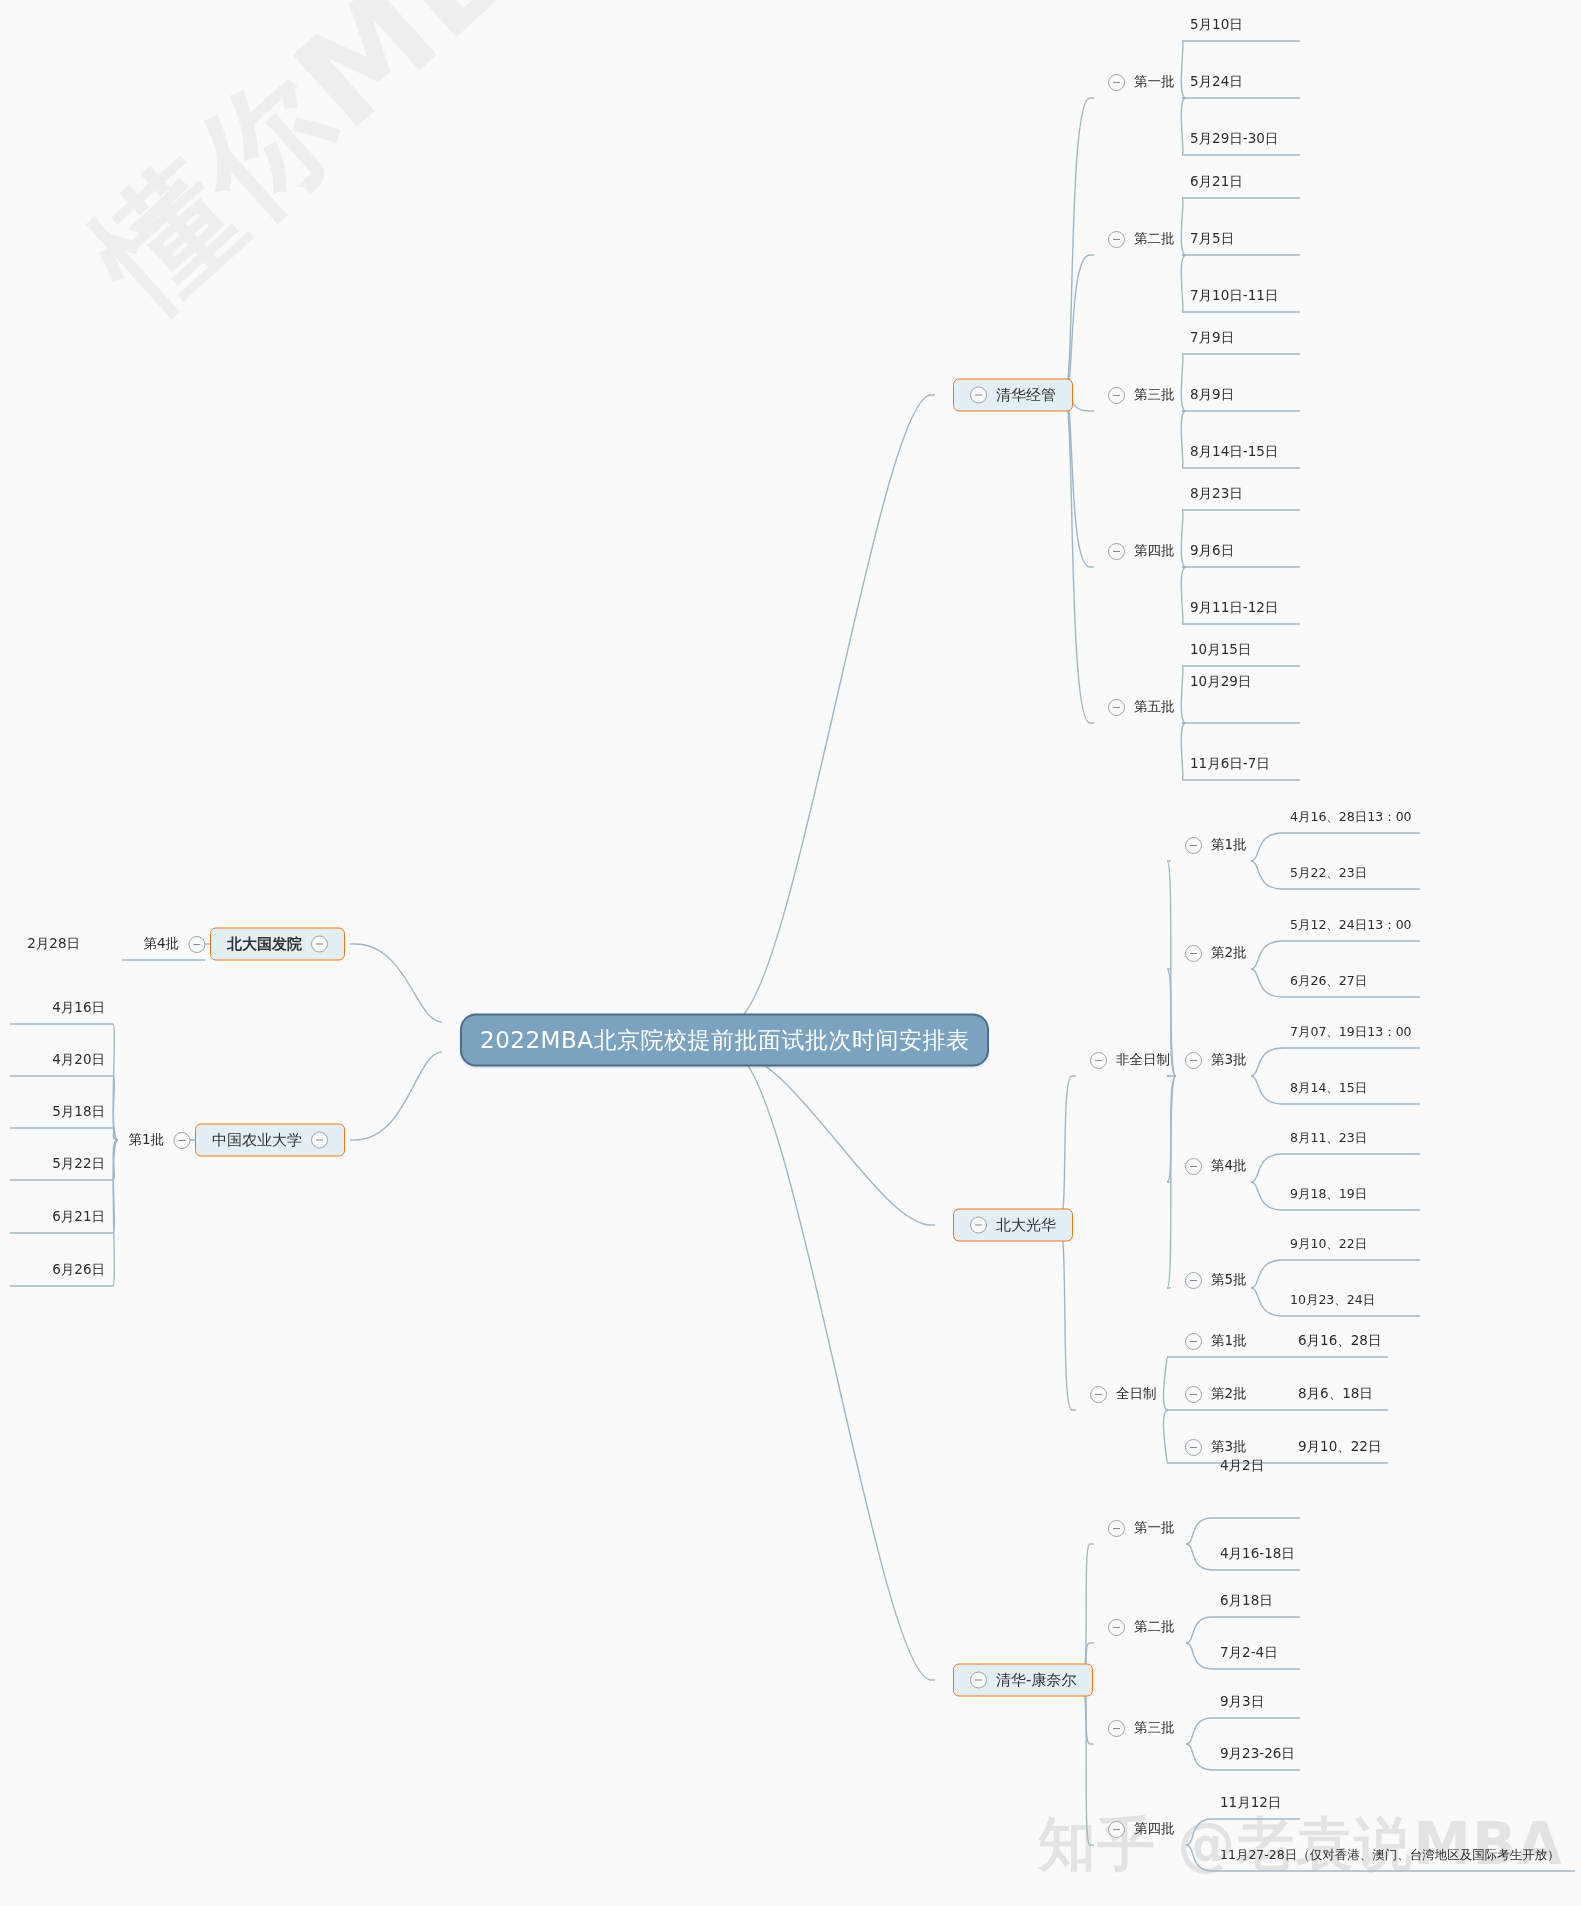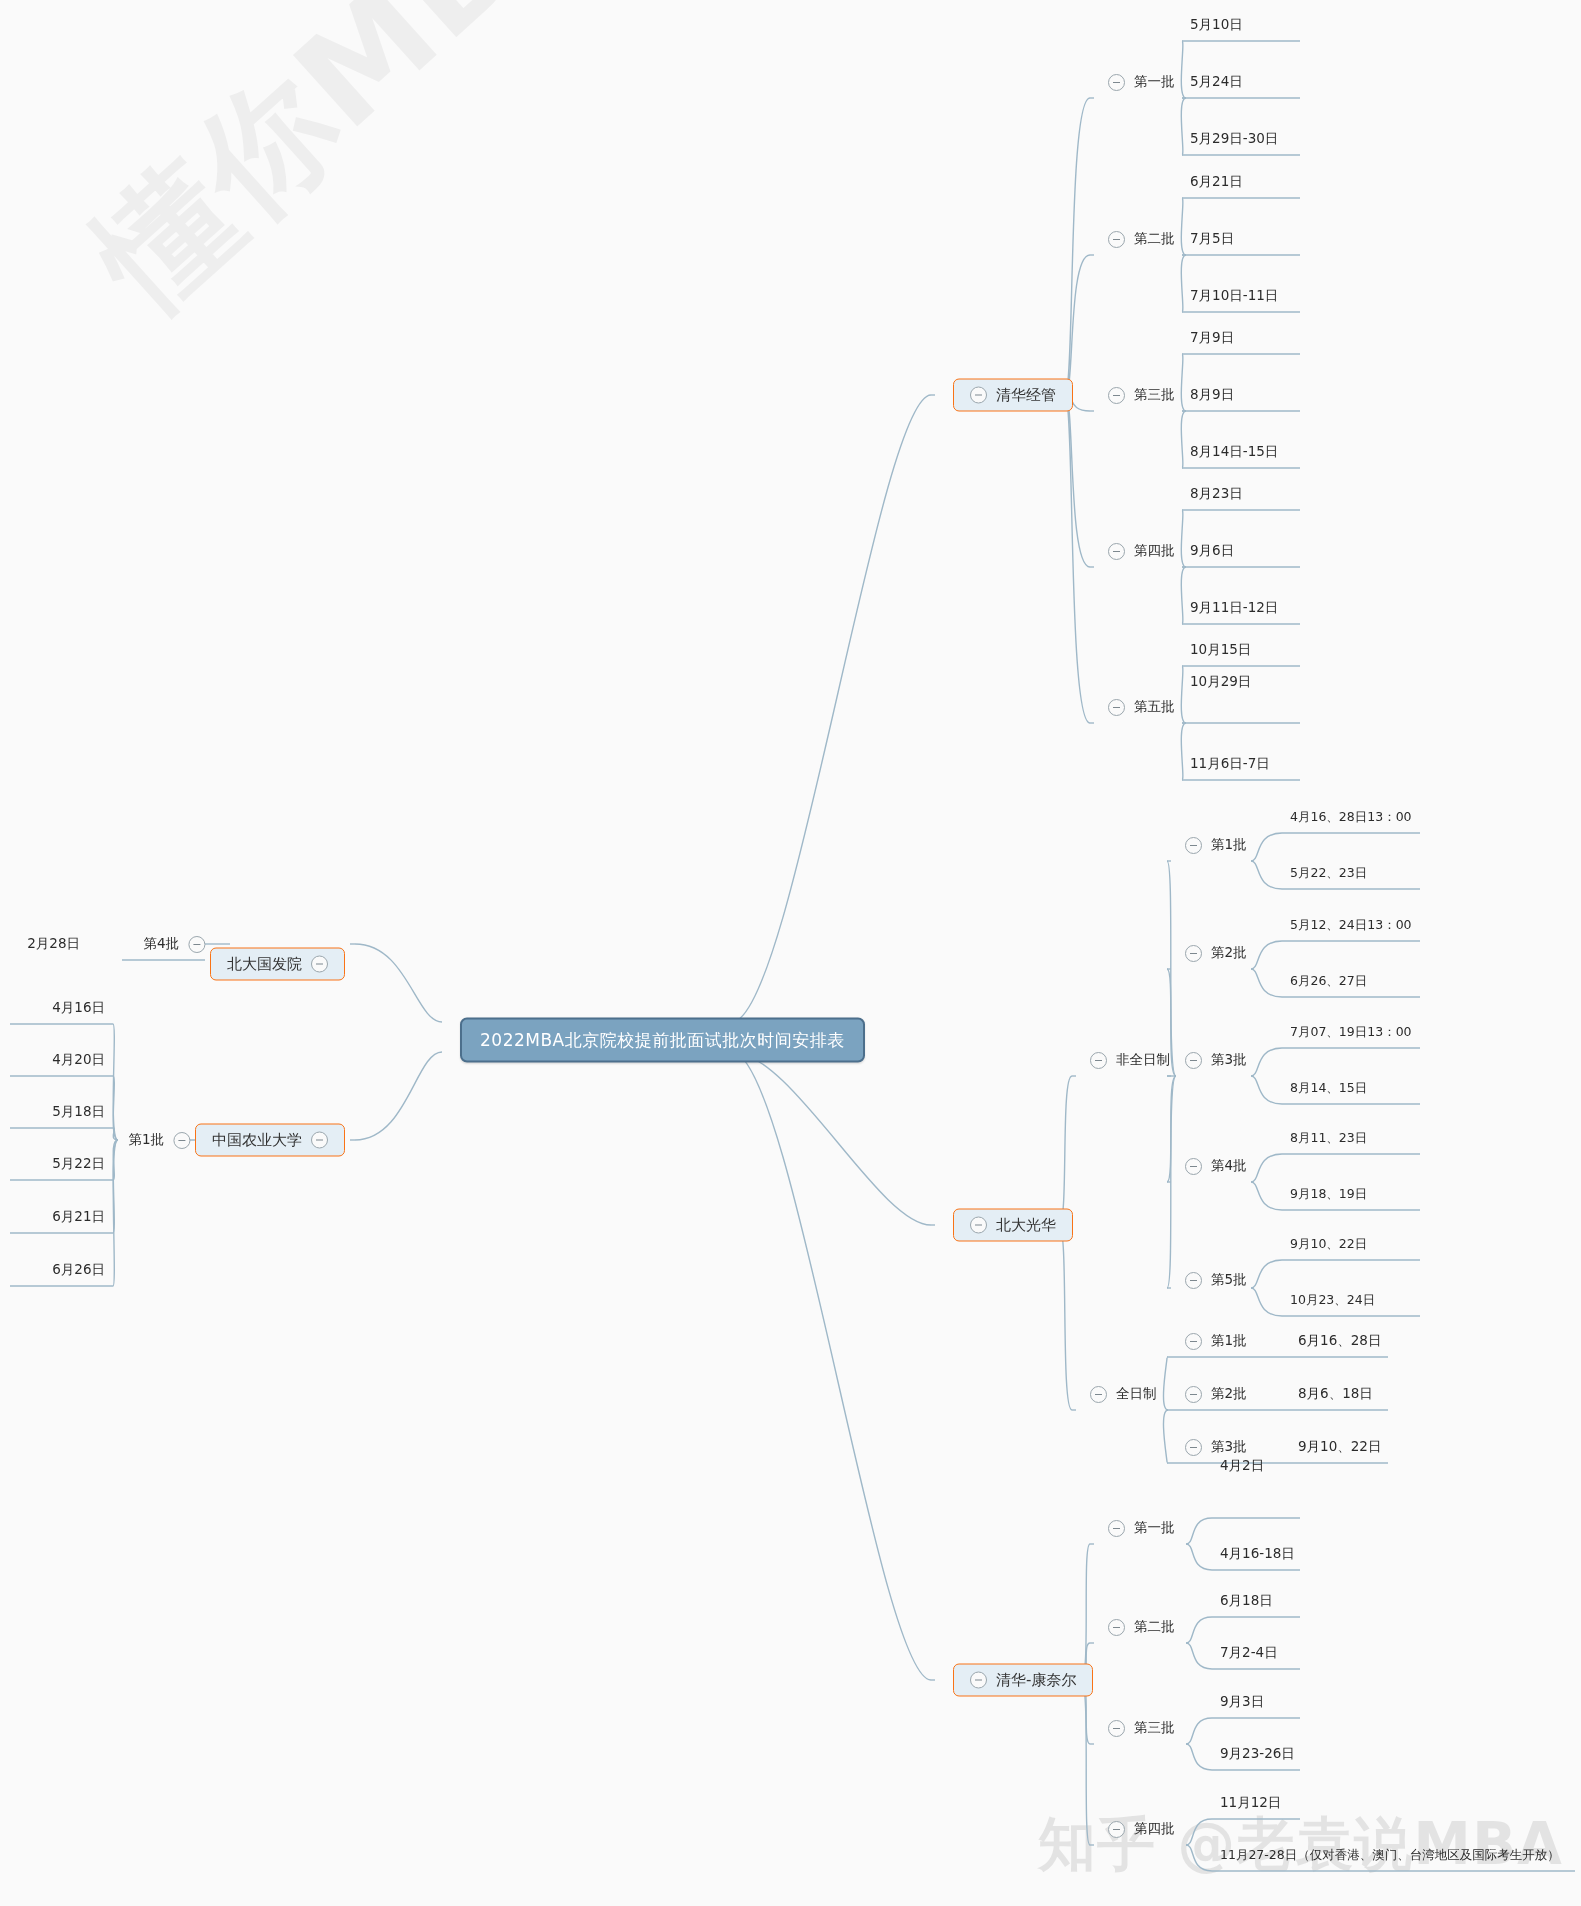--- a/index.html
+++ b/index.html
@@ -26,22 +26,22 @@
     font-size:58px;font-weight:700;color:#000;opacity:.085;
     white-space:nowrap;user-select:none;letter-spacing:1px;
   }
 
   
   .node{position:absolute;display:flex;align-items:center;white-space:nowrap;}
   .node .lbl{white-space:nowrap;}
 
   .root{
     transform:translate(0,-50%);
-    background:#7ba3c0;border:2px solid #4c6f8c;border-radius:7px;
-    color:#fff;font-size:17px;padding:9px 18px;
+    background:#7ba3c0;border:2px solid #4c6f8c;border-radius:16px;
+    color:#fff;font-size:23px;padding:9px 18px;
     box-shadow:0 1px 2px rgba(0,0,0,.12);
     letter-spacing:.5px;
   }
 
   .branch{
     transform:translate(0,-50%);
     background:#e4eef5;border:1px solid #f97316;border-radius:6px;
     color:#333;font-size:15px;padding:6px 16px;
   }
 
@@ -394,21 +394,21 @@
       <div class="node sub" style="top: 1829px; left: 1108px;">
         <span class="toggle tg-left"></span>
         <span class="lbl">第四批</span>
       </div>
       <div class="node leaf" style="top: 1803px; left: 1220px;">
         <span class="lbl">11月12日</span>
       </div>
       <div class="node leaf small" style="top: 1855px; left: 1220px;">
         <span class="lbl">11月27-28日（仅对香港、澳门、台湾地区及国际考生开放）</span>
       </div>
-      <div class="node branch" style="top: 964px; left: 345px; transform: translate(-100%, -50%);">
+      <div class="node branch" style="top: 944px; left: 345px; transform: translate(-100%, -50%); font-weight: bold;">
         <span class="lbl">北大国发院</span>
         <span class="toggle tg-right"></span>
       </div>
       <div class="node sub" style="top: 944px; left: 205px; transform: translate(-100%, -50%);">
         <span class="lbl">第4批</span>
         <span class="toggle tg-right"></span>
       </div>
       <div class="node leaf" style="top: 944px; left: 80px; transform: translate(-100%, -50%);">
         <span class="lbl">2月28日</span>
       </div>

